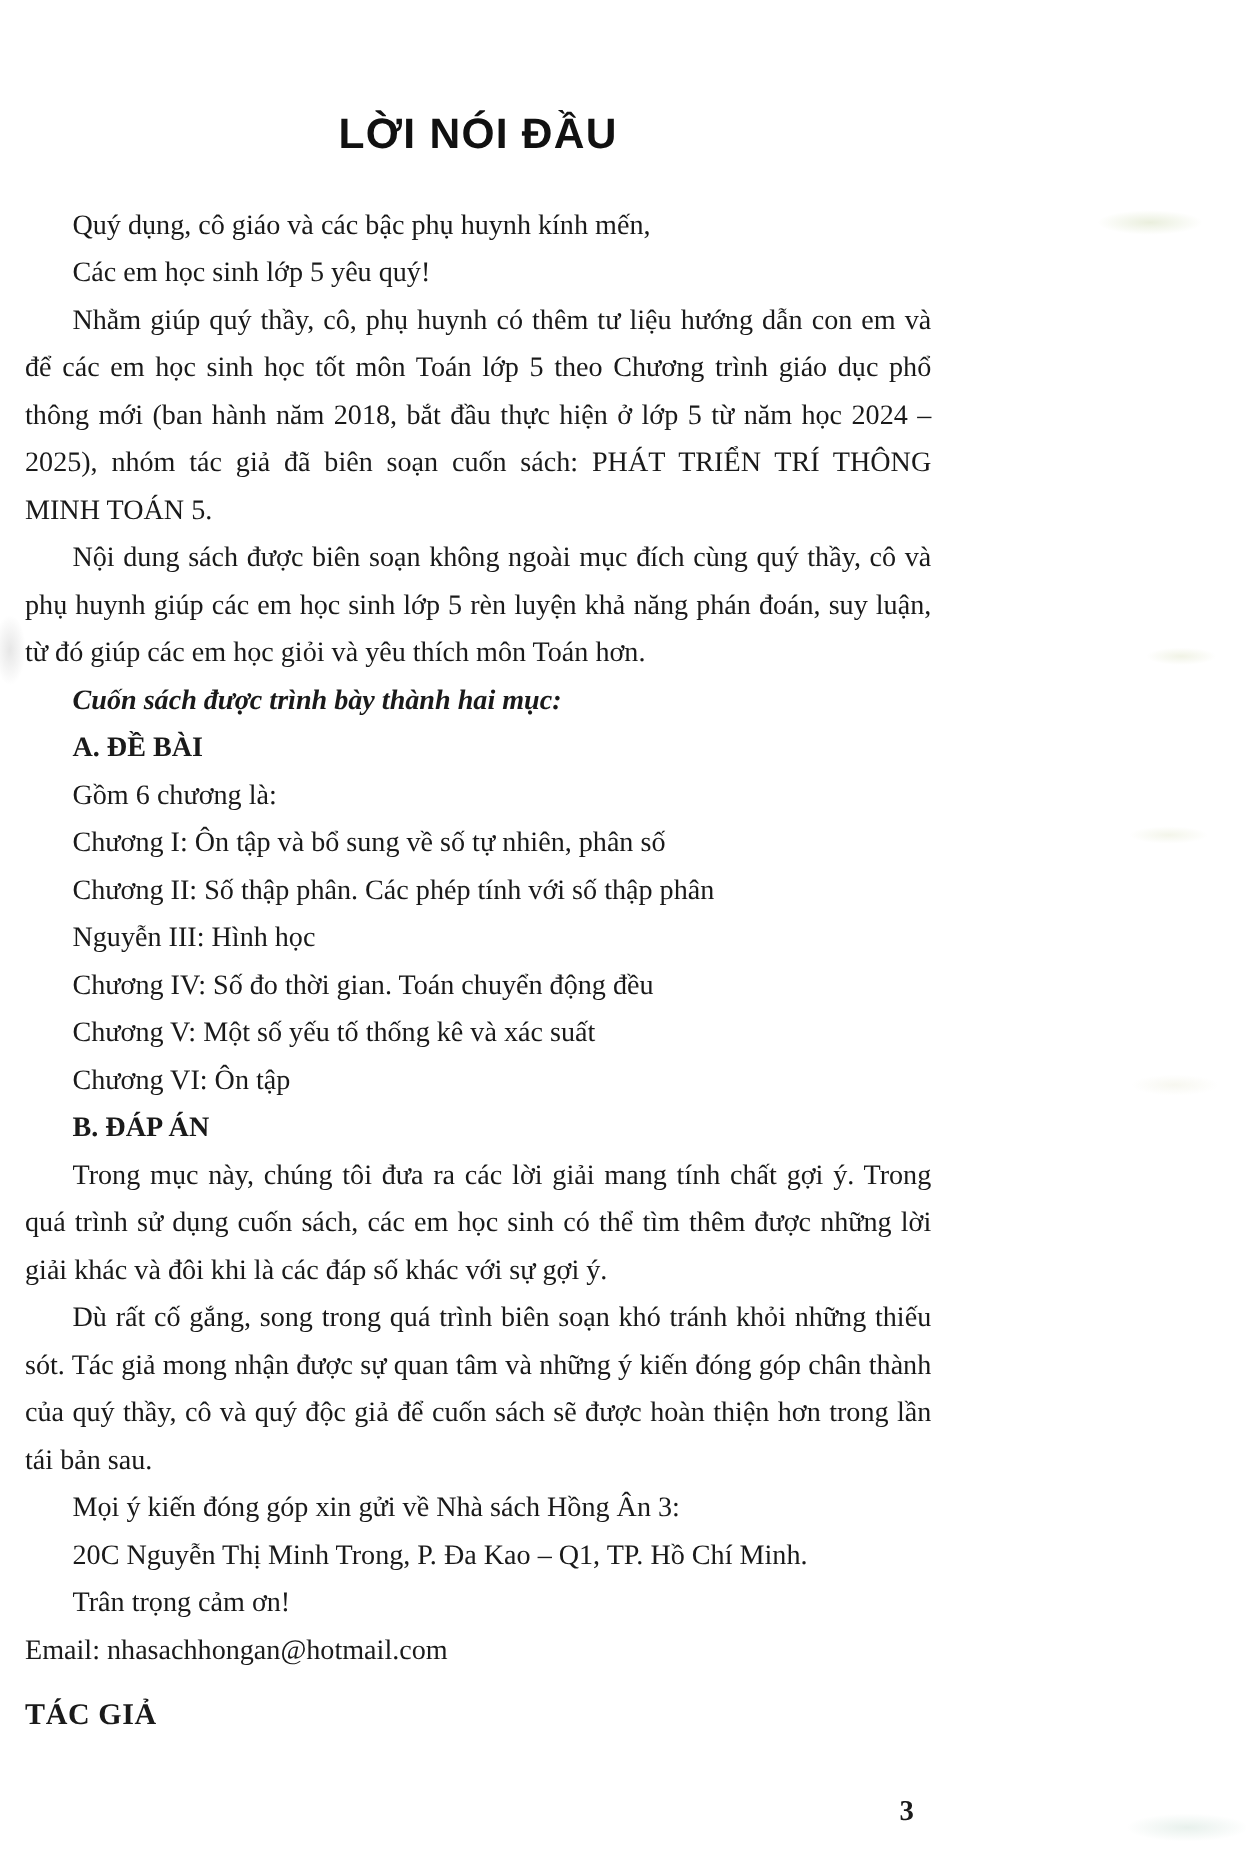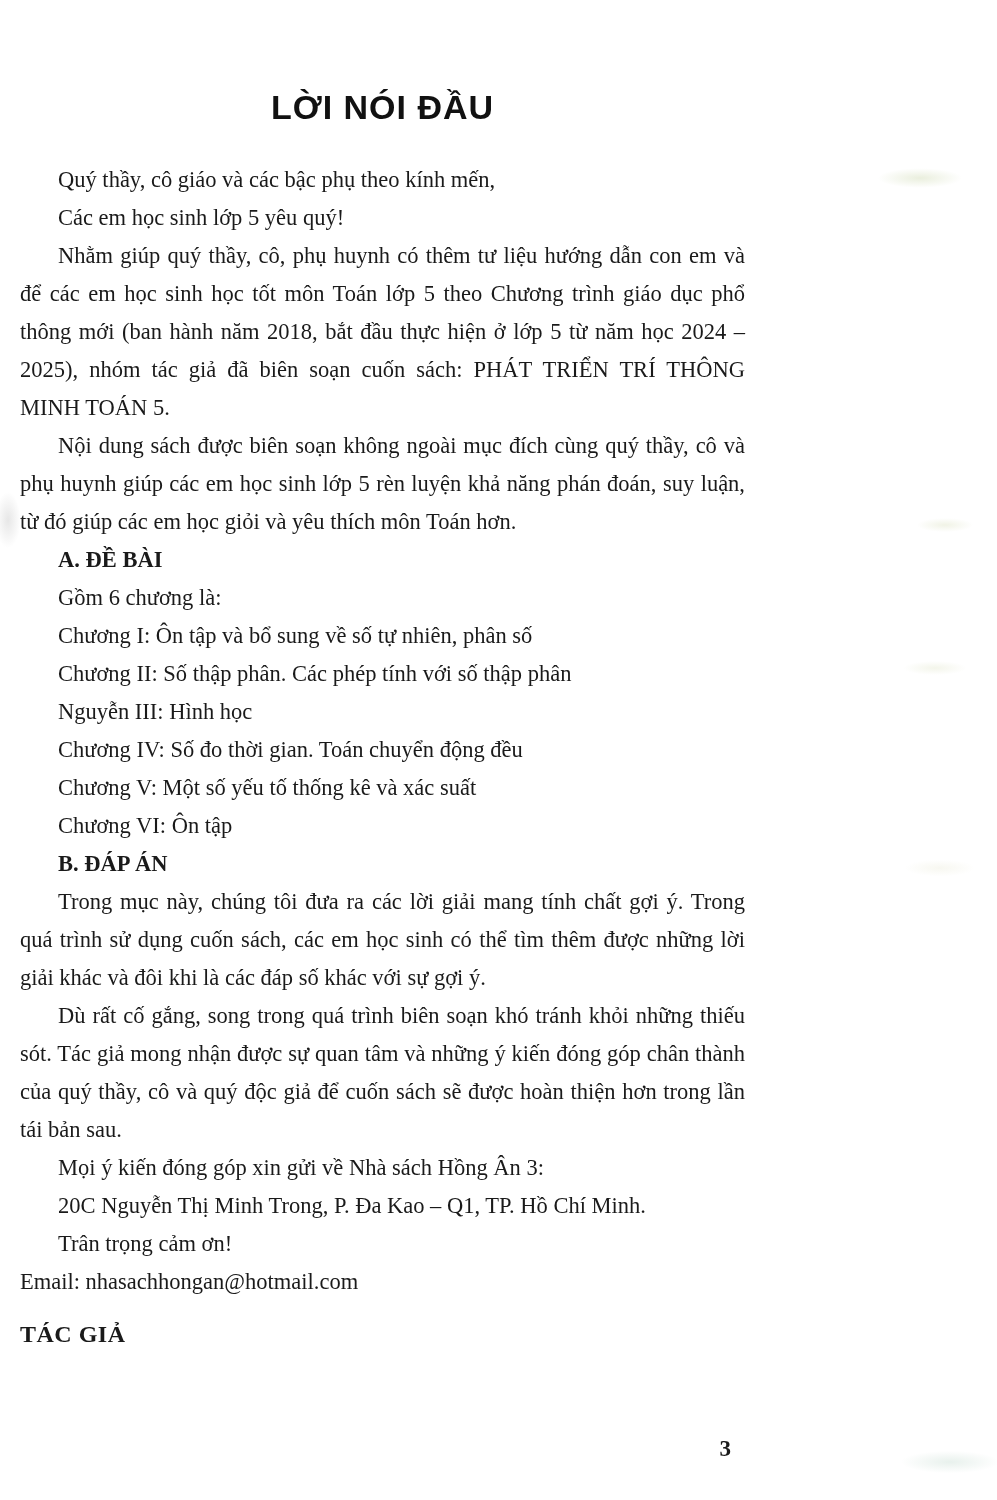--- a/index.html
+++ b/index.html
@@ -75,24 +75,25 @@
 </style>
 </head>
 <body>
 
 <div class="scan-artifacts"></div>
 
 <div class="page">
 
   <h1 class="preface-title">LỜI NÓI ĐẦU</h1>
 
-  <p class="body-line indent left">Quý thầy, cô giáo và các bậc phụ theo kính mến,</p>
+  <p class="body-line indent left">Quý dụng, cô giáo và các bậc phụ huynh kính mến,</p>
   <p class="body-line indent left">Các em học sinh lớp 5 yêu quý!</p>
   <p class="body-line indent">Nhằm giúp quý thầy, cô, phụ huynh có thêm tư liệu hướng dẫn con em và để các em học sinh học tốt môn Toán lớp 5 theo Chương trình giáo dục phổ thông mới (ban hành năm 2018, bắt đầu thực hiện ở lớp 5 từ năm học 2024 – 2025), nhóm tác giả đã biên soạn cuốn sách: PHÁT TRIỂN TRÍ THÔNG MINH TOÁN 5.</p>
   <p class="body-line indent">Nội dung sách được biên soạn không ngoài mục đích cùng quý thầy, cô và phụ huynh giúp các em học sinh lớp 5 rèn luyện khả năng phán đoán, suy luận, từ đó giúp các em học giỏi và yêu thích môn Toán hơn.</p>
+  <p class="body-line indent bolditalic left">Cuốn sách được trình bày thành hai mục:</p>
   <p class="body-line indent bold left">A. ĐỀ BÀI</p>
   <p class="body-line indent left">Gồm 6 chương là:</p>
   <p class="body-line indent left">Chương I: Ôn tập và bổ sung về số tự nhiên, phân số</p>
   <p class="body-line indent left">Chương II: Số thập phân. Các phép tính với số thập phân</p>
   <p class="body-line indent left">Nguyễn III: Hình học</p>
   <p class="body-line indent left">Chương IV: Số đo thời gian. Toán chuyển động đều</p>
   <p class="body-line indent left">Chương V: Một số yếu tố thống kê và xác suất</p>
   <p class="body-line indent left">Chương VI: Ôn tập</p>
   <p class="body-line indent bold left">B. ĐÁP ÁN</p>
   <p class="body-line indent">Trong mục này, chúng tôi đưa ra các lời giải mang tính chất gợi ý. Trong quá trình sử dụng cuốn sách, các em học sinh có thể tìm thêm được những lời giải khác và đôi khi là các đáp số khác với sự gợi ý.</p>

